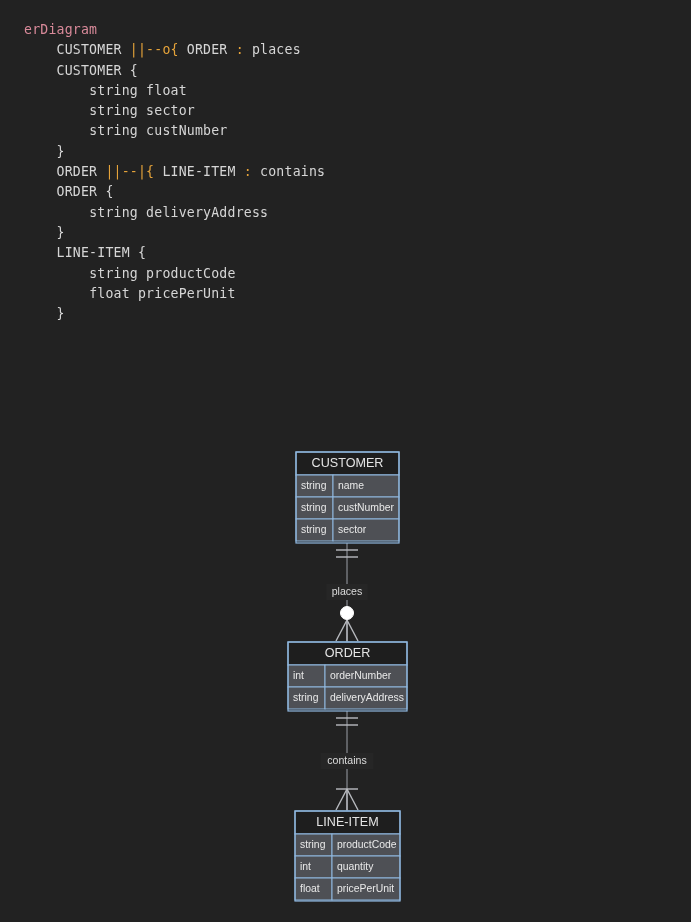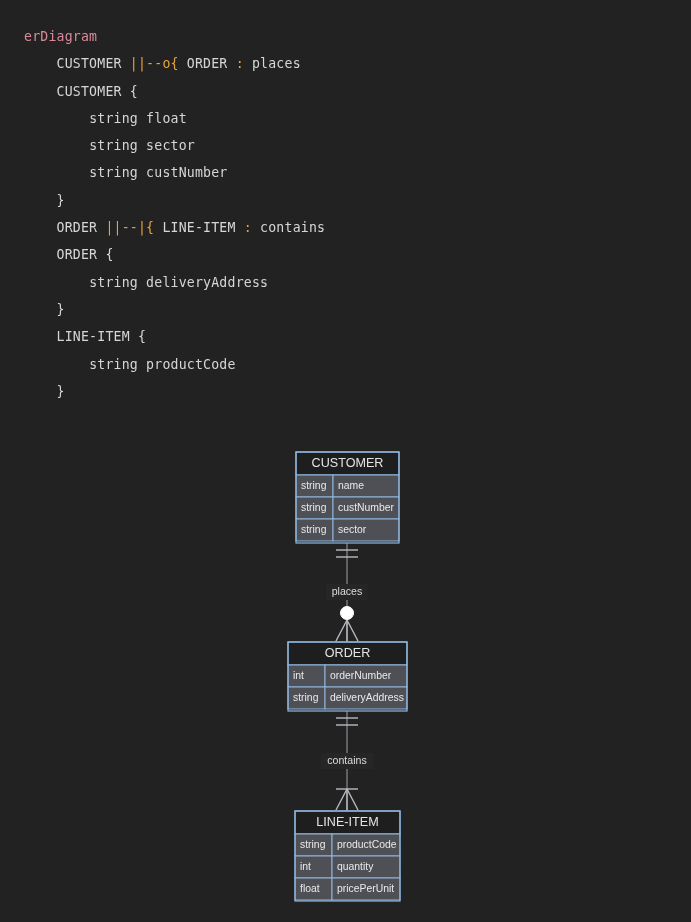--- a/index.html
+++ b/index.html
@@ -21,21 +21,20 @@
     width: 691px;
     padding: 20px 0 0 24px;
   }
   .code-line {
     font-family: "DejaVu Sans Mono", "Liberation Mono", monospace;
     font-size: 13.2px;
     line-height: 20.3px;
     color: #d6d6d6;
     white-space: pre;
     letter-spacing: 0.2px;
-    margin-top: 7px;
   }
   .tok-kw      { color: #d98a9a; }
   .tok-op      { color: #e5a33a; }
   .tok-colon   { color: #e5a33a; }
   .tok-plain   { color: #d6d6d6; }
 
   
   #er-diagram {
     position: absolute;
     left: 0; top: 0;
@@ -83,20 +82,21 @@
     <div class="code-line">        <span class="tok-plain">string float</span></div>
     <div class="code-line">        <span class="tok-plain">string sector</span></div>
     <div class="code-line">        <span class="tok-plain">string custNumber</span></div>
     <div class="code-line">    <span class="tok-plain">}</span></div>
     <div class="code-line">    <span class="tok-plain">ORDER </span><span class="tok-op">||--|{</span><span class="tok-plain"> LINE-ITEM </span><span class="tok-colon">:</span><span class="tok-plain"> contains</span></div>
     <div class="code-line">    <span class="tok-plain">ORDER {</span></div>
     <div class="code-line">        <span class="tok-plain">string deliveryAddress</span></div>
     <div class="code-line">    <span class="tok-plain">}</span></div>
     <div class="code-line">    <span class="tok-plain">LINE-ITEM {</span></div>
     <div class="code-line">        <span class="tok-plain">string productCode</span></div>
+    <div class="code-line">        <span class="tok-plain">float pricePerUnit</span></div>
     <div class="code-line">    <span class="tok-plain">}</span></div>
   </div>
 
 <svg id="er-diagram" viewBox="0 0 691 922" width="691" height="922" xmlns="http://www.w3.org/2000/svg">
   <g>
       <g>
         <line x1="347" y1="543" x2="347" y2="642" class="rel-line"></line>
         <line x1="336" y1="550" x2="358" y2="550" class="rel-mark"></line>
         <line x1="336" y1="557" x2="358" y2="557" class="rel-mark"></line>
         <circle cx="347" cy="613" r="6.5" class="rel-dot"></circle>

